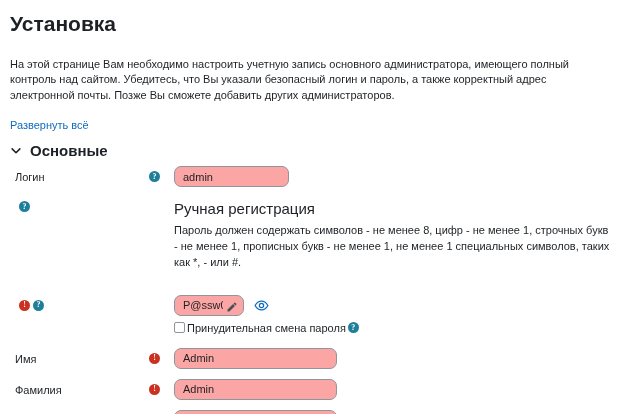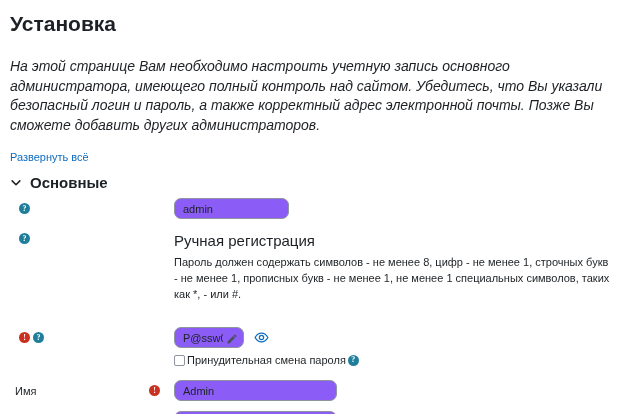--- a/index.html
+++ b/index.html
@@ -13,26 +13,25 @@
   }
   .page { padding: 12px 14px 0 10px; width: 624px; }
 
   h1.page-title {
     font-size: 21px;
     font-weight: 700;
     margin: 0 0 21px 0;
     color: #1d2125;
   }
   p.page-desc {
-    font-size: 14px;
+    font-size: 11px;
     line-height: 1.4;
     margin: 0 0 12px 0;
     max-width: 604px;
     color: #1d2125;
-    font-style: italic;
   }
   .expand-row { text-align: left; margin-bottom: 9px; padding-right: 2px; }
   .expand-link {
     color: #0f6cbf;
     font-size: 11px;
     text-decoration: none;
     cursor: pointer;
   }
 
   .section-header {
@@ -72,21 +71,21 @@
   .fcol { margin-left: 14px; flex: 1; padding-top: 0; }
 
   input.tinput {
     height: 21px;
     border: 1px solid #8f959e;
     border-radius: 7px;
     padding: 0 8px;
     font-size: 11px;
     font-family: "Liberation Sans", sans-serif;
     color: #1d2125;
-    background: #8b5cf6;
+    background: #fca5a5;
     outline: none;
   }
   .w-login { width: 115px; }
   .w-name  { width: 163px; }
 
   .static-value { font-size: 15px; padding-top: 4px; color: #1d2125; }
 
   .hint-text {
     font-size: 11px;
     line-height: 1.45;
@@ -140,20 +139,21 @@
     <span class="chev">
       <svg viewBox="0 0 14 14" width="12" height="12">
           <path d="M2.5 4.5 L7 9 L11.5 4.5" fill="none" stroke="#1d2125" stroke-width="1.8" stroke-linecap="round" stroke-linejoin="round"></path>
         </svg>
     </span>
     <span class="section-title">Основные</span>
   </div>
 
   <div class="frow">
     <div class="lcol">
+      <label class="flabel">Логин</label>
       <span class="icons">
         <span class="circle-icon help-icon">?</span>
       </span>
     </div>
     <div class="fcol">
       <input class="tinput w-login" type="text" value="admin" style="">
     </div>
   </div>
 
   <div class="frow" style="margin-bottom:6px;">

